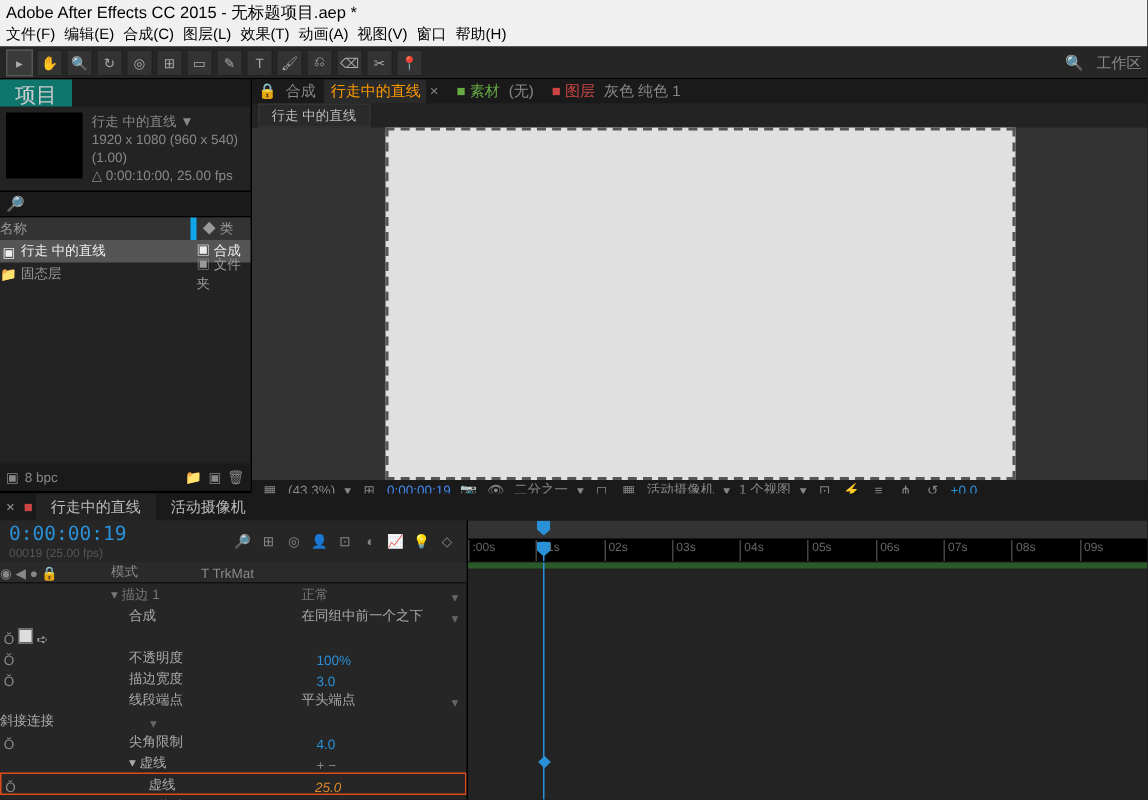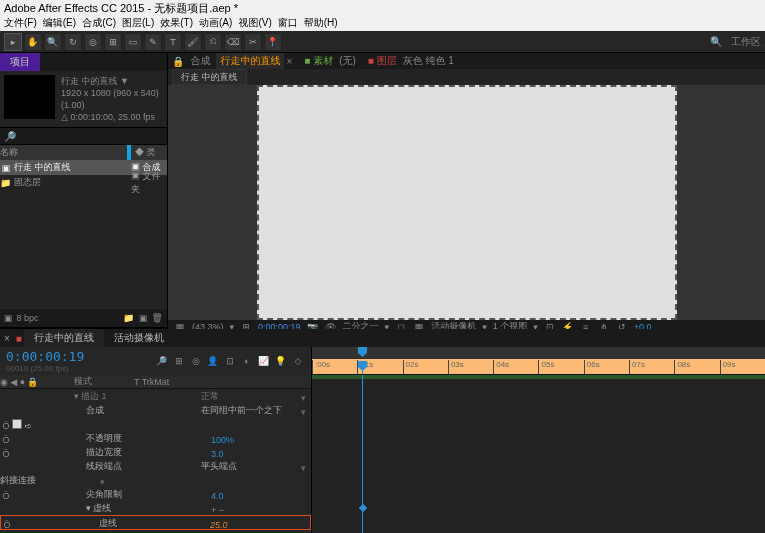--- a/index.html
+++ b/index.html
@@ -7,21 +7,21 @@
 .titlebar { background: #f0f0f0; color: #000; height: 16px; padding: 1px 4px; font-size: 11px; }
 .menubar { background: #f0f0f0; color: #000; height: 15px; padding: 0 4px; font-size: 10px; display: flex; gap: 6px; }
 .menubar span { cursor: default; }
 .toolbar { background: #262626; height: 22px; border-bottom: 1px solid #000; display: flex; align-items: center; padding: 0 4px; gap: 2px; }
 .tool-btn { width: 18px; height: 18px; background: #333; border: 1px solid #222; display: flex; align-items: center; justify-content: center; font-size: 9px; color: #aaa; }
 .tool-btn.active { background: #3a3a3a; border-color: #555; }
 .toolbar-right { margin-left: auto; display: flex; gap: 8px; font-size: 10px; color: #888; align-items: center; }
 .main-row { display: flex; height: 274px; }
 .project-panel { width: 168px; background: #232323; border-right: 1px solid #000; display: flex; flex-direction: column; }
 .panel-tabs { display: flex; height: 18px; background: #1a1a1a; }
-.panel-tab { padding: 2px 10px; font-size: 10px; color: #888; background: #4c1d95; }
+.panel-tab { padding: 2px 10px; font-size: 14px; color: #888; background: #0f766e; }
 .panel-tab.active { color: #ccc; }
 .proj-info { display: flex; padding: 4px; gap: 6px; }
 .proj-thumb { width: 62px; height: 44px; background: #000; }
 .proj-meta { font-size: 9px; color: #888; line-height: 12px; }
 .proj-search { height: 18px; background: #1a1a1a; display: flex; align-items: center; padding: 0 4px; gap: 4px; border-top: 1px solid #000; border-bottom: 1px solid #000; }
 .proj-head { display: flex; height: 15px; background: #333; font-size: 9px; }
 .proj-head-name { flex: 1; padding: 1px 0; }
 .proj-head-type { width: 40px; padding: 1px 4px; border-left: 4px solid #0ea5e9; }
 .proj-row { display: flex; height: 15px; font-size: 9px; align-items: center; }
 .proj-row.sel { background: #555; color: #eee; }
@@ -64,21 +64,21 @@
 .tl-row .indent2 { padding-left: 86px; }
 .tl-row .indent3 { padding-left: 98px; }
 .tl-row .kf { width: 12px; text-align: center; color: #888; }
 .tl-row .prop { flex: 1; }
 .tl-row .val { width: 100px; text-align: left; }
 .tl-row .val.blue { color: #2a90d8; }
 .tl-row .val.orange { color: #d88a2a; font-style: italic; }
 .tl-row .dd { width: 10px; color: #666; }
 .highlight-box { border: 1px solid #e04a1a; height: 15px; position: relative; }
 .tl-right { flex: 1; background: #232323; display: flex; flex-direction: column; position: relative; }
-.tl-ruler { height: 28px; background: #fdba74; position: relative; border-bottom: 1px solid #111; }
+.tl-ruler { height: 28px; background: #000000; position: relative; border-bottom: 1px solid #111; }
 .ruler-ticks { position: absolute; bottom: 0; left: 0; right: 0; height: 14px; display: flex; }
 .ruler-tick { flex: 1; border-left: 1px solid #444; font-size: 8px; color: #666; padding-left: 2px; position: relative; }
 .ruler-top { position: absolute; top: 0; left: 0; right: 0; height: 12px; background: #333; }
 .tl-tracks { flex: 1; position: relative; background: #232323; }
 .track-work { position: absolute; left: 0; right: 0; top: 0; height: 4px; background: #2a5a2a; }
 .playhead { position: absolute; left: 50px; top: 0; bottom: 0; width: 1px; background: #2a90d8; }
 .playhead::before { content: ''; position: absolute; top: -14px; left: -4px; width: 9px; height: 10px; background: #2a90d8; clip-path: polygon(0 0, 100% 0, 100% 60%, 50% 100%, 0 60%); }
 .kf-dot { position: absolute; left: 48px; width: 6px; height: 6px; background: #2a90d8; transform: rotate(45deg); }
 </style>
 </head>

